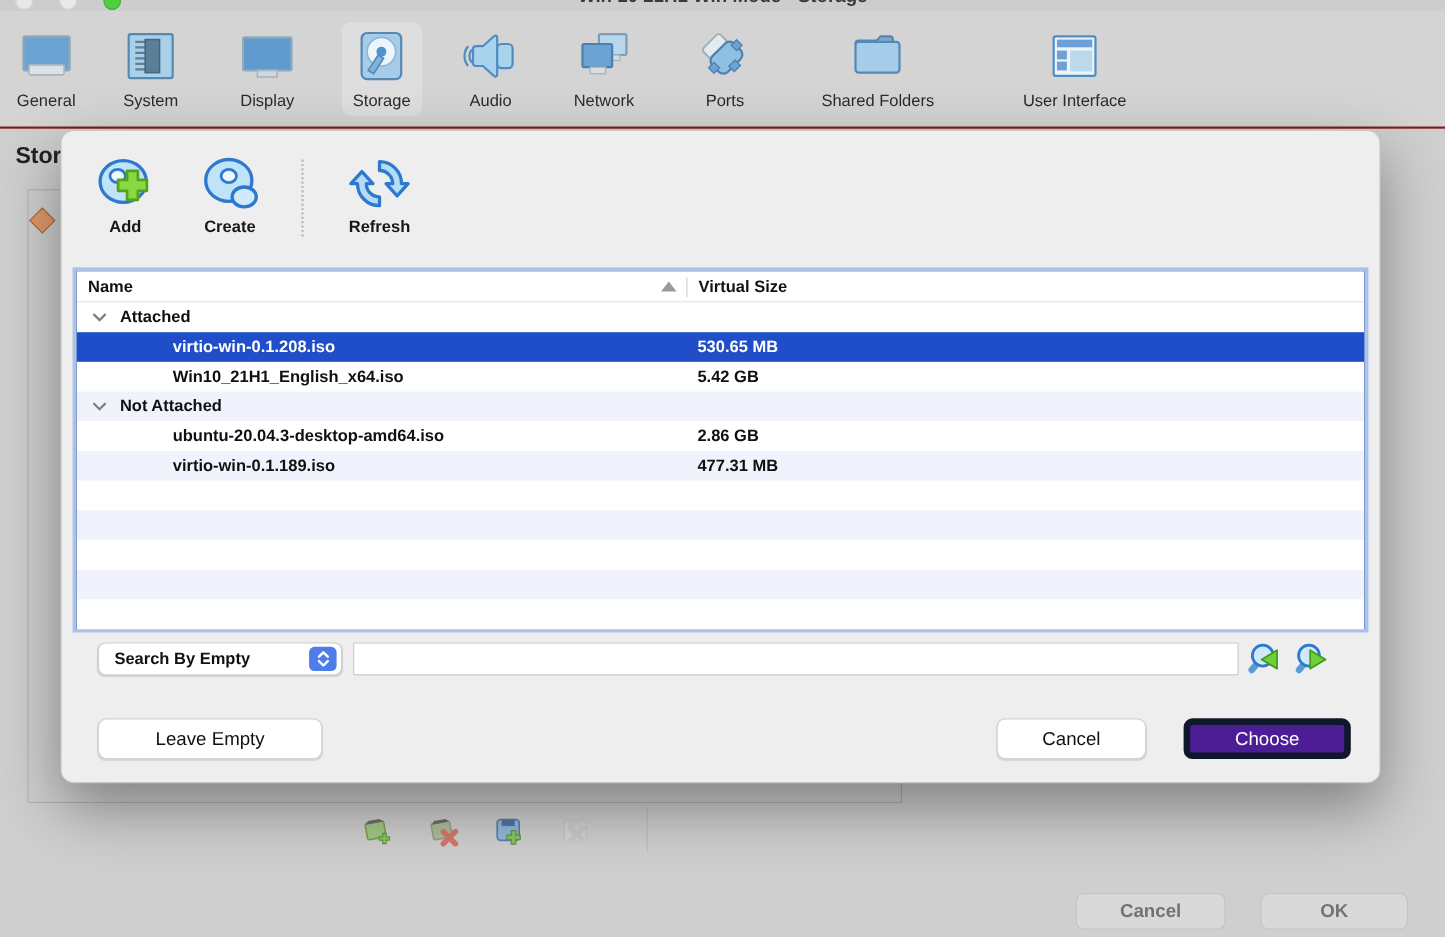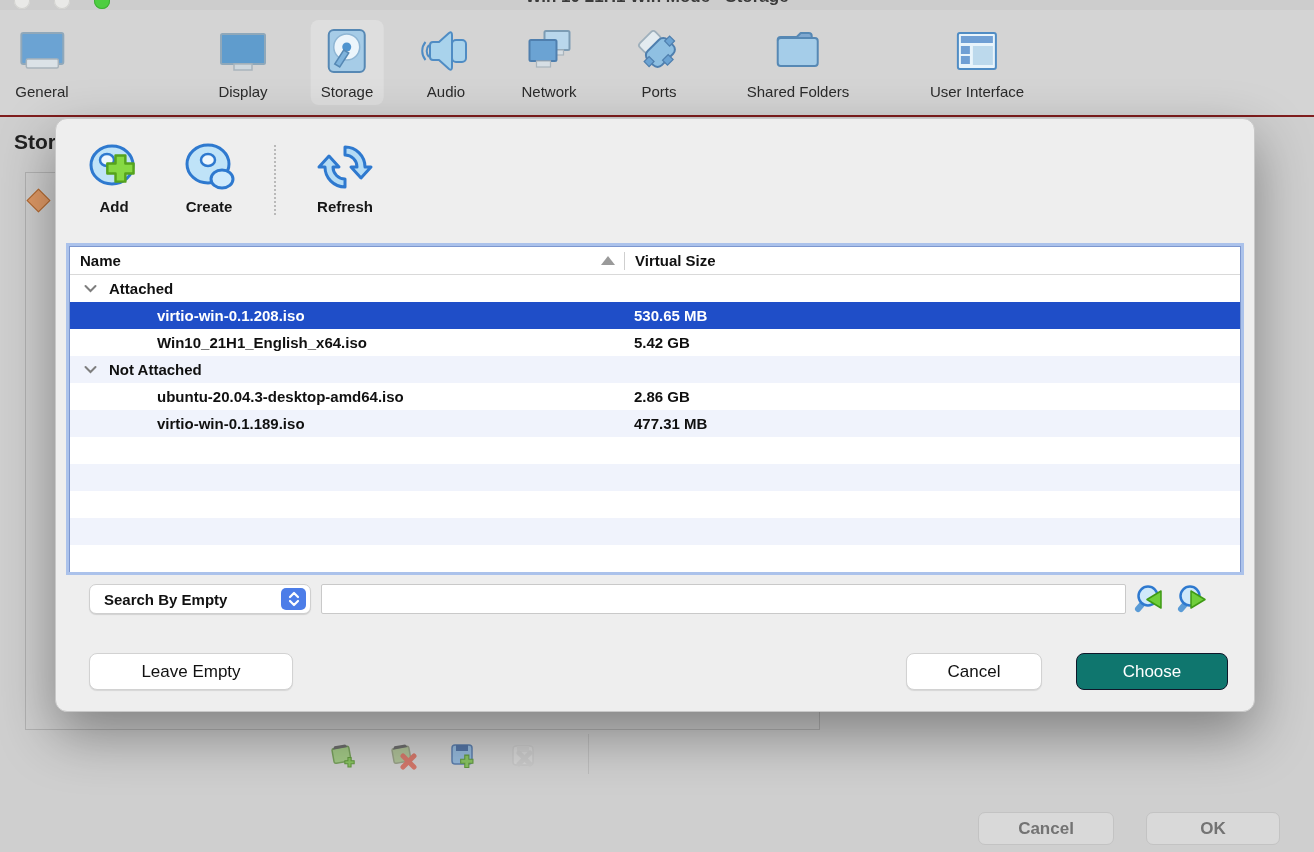--- a/index.html
+++ b/index.html
@@ -72,21 +72,21 @@
   .srch-nav{position:absolute;top:464px;width:33px;height:33px;background:transparent;border:none;padding:0;}
   .srch-prev{left:1077px;}
   .srch-next{left:1120px;}
 
   
   .dlg-btn{position:absolute;top:534px;height:37px;border-radius:8px;display:flex;align-items:center;justify-content:center;
            font-size:17px;font-weight:400;box-sizing:border-box;}
   .btn-white{background:#ffffff;border:1px solid #d2d2d2;box-shadow:0 1px 1px rgba(0,0,0,.10);color:#111;}
   .leave-empty{left:33px;width:204px;}
   .dlg-cancel{left:850px;width:136px;}
-  .dlg-choose{left:1020px;width:152px;background:#0f766e;color:#fff;border:1px solid #0f172a;}
+  .dlg-choose{left:1020px;width:152px;background:#4c1d95;color:#fff;border:6px solid #0f172a;}
 </style>
 </head>
 <body>
 
 <div class="stage">
 
   <div class="titlebar">
     <div class="win-title">Win 10 21H1 Win Mode - Storage</div>
     <span class="tl b1"></span>
     <span class="tl b2"></span>
@@ -96,20 +96,35 @@
   <div class="toolbar">
 
     <div class="tb-item" style="left:42px">
       <svg class="tb-ic" viewBox="0 0 50 50">
         <rect x="4" y="7" width="42" height="31" rx="2" fill="#6ba3d3" stroke="#90a8ba" stroke-width="2"></rect>
         <rect x="9" y="33" width="32" height="9" rx="1.5" fill="#dbe2e7" stroke="#a9b4bc" stroke-width="1.5"></rect>
       </svg>
       <span class="lbl">General</span>
     </div>
 
+    <div class="tb-item" style="left:137px">
+      <svg class="tb-ic" viewBox="0 0 50 50">
+        <rect x="5" y="5" width="40" height="40" rx="2" fill="#a9cfe9" stroke="#5688b4" stroke-width="2"></rect>
+        <g stroke="#5f7f94" stroke-width="2">
+          <line x1="11" y1="12" x2="20" y2="12"></line>
+            <line x1="11" y1="17" x2="20" y2="17"></line>
+          <line x1="11" y1="22" x2="20" y2="22"></line>
+            <line x1="11" y1="27" x2="20" y2="27"></line>
+          <line x1="11" y1="32" x2="20" y2="32"></line>
+            <line x1="11" y1="37" x2="20" y2="37"></line>
+        </g>
+        <rect x="20" y="10" width="13" height="30" fill="#5a7f97" stroke="#46687d" stroke-width="1.5"></rect>
+      </svg>
+      <span class="lbl">System</span>
+    </div>
 
     <div class="tb-item" style="left:243px">
       <svg class="tb-ic" viewBox="0 0 50 50">
         <rect x="3" y="8" width="44" height="30" rx="1.5" fill="#5f9ccd" stroke="#8fa8ba" stroke-width="2"></rect>
         <rect x="16" y="38" width="18" height="6" fill="#cfd8de" stroke="#a9b4bc" stroke-width="1.5"></rect>
       </svg>
       <span class="lbl">Display</span>
     </div>
 
     <div class="tb-item selected" style="left:347px">

